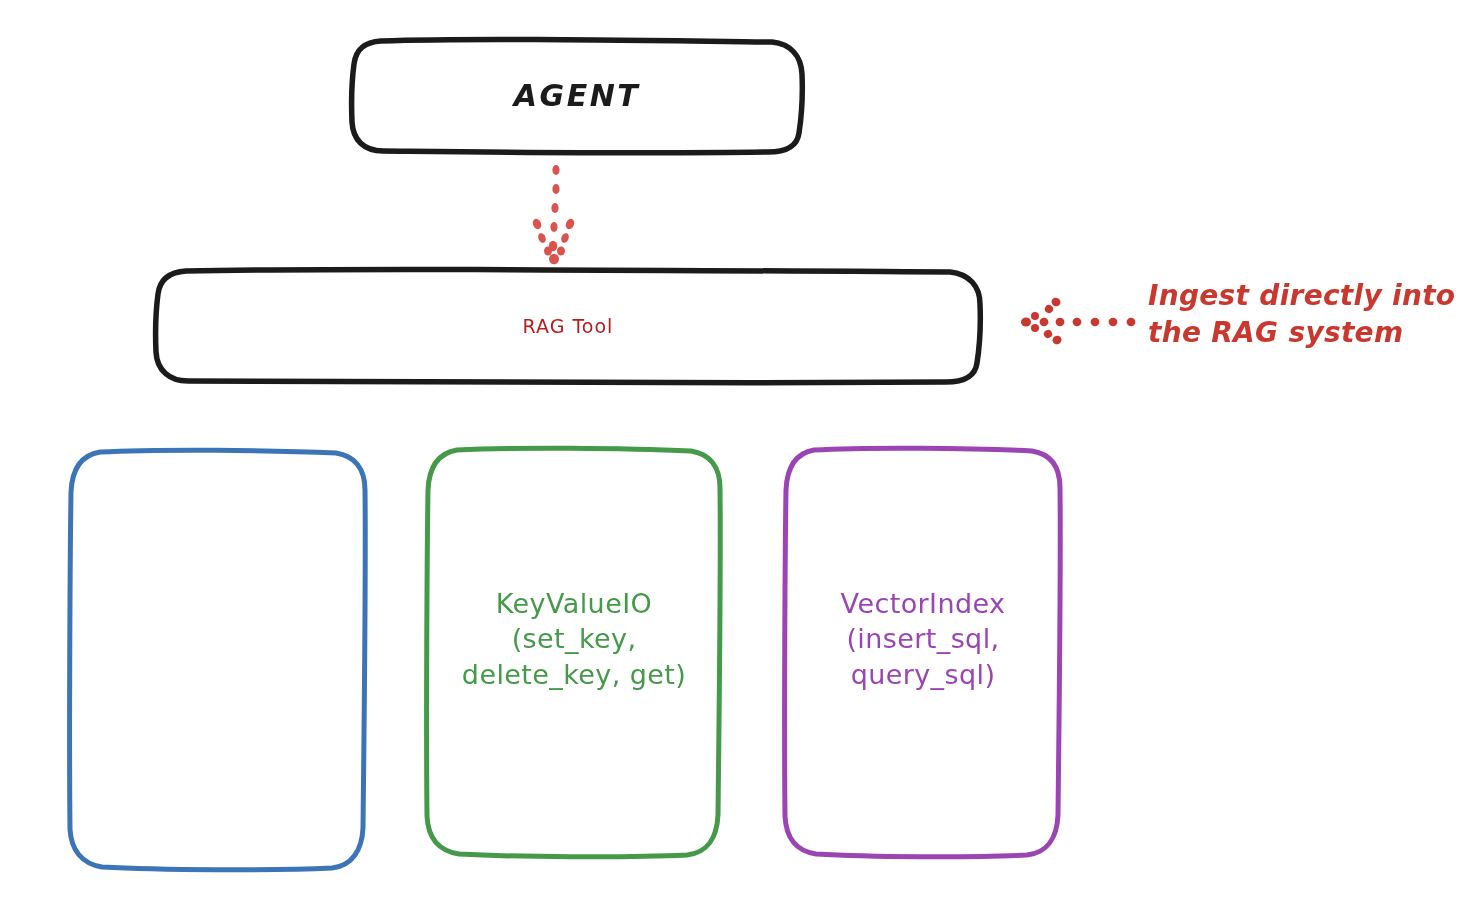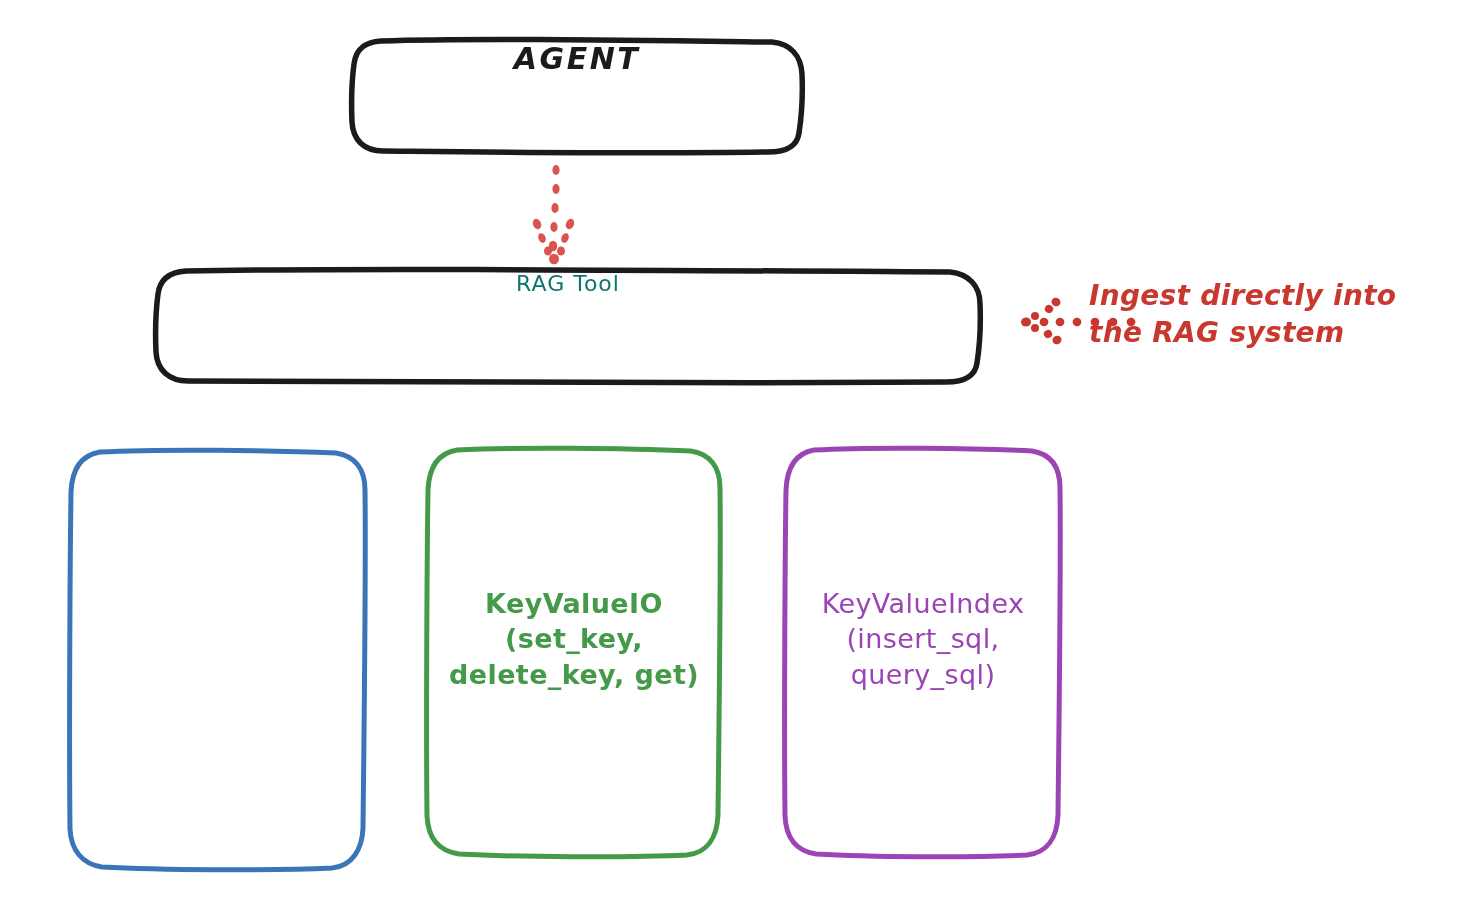--- a/index.html
+++ b/index.html
@@ -19,21 +19,21 @@
     position: absolute;
     left: 0;
     top: 0;
     width: 1484px;
     height: 910px;
     pointer-events: none;
   }
   .node-label {
     position: absolute;
     display: flex;
-    align-items: flex-start;
+    align-items: center;
     justify-content: center;
     text-align: center;
     line-height: 1.28;
     white-space: pre-line;
     letter-spacing: 0.6px;
   }
 
   
   #agent-box {
     left: 352px;
@@ -51,23 +51,23 @@
   }
 
   
   #rag-box {
     left: 156px;
     top: 270px;
     width: 824px;
     height: 112px;
   }
   #rag-label {
-    font-size: 22px;
+    font-size: 19px;
     font-weight: 500;
-    color: #0f766e;
+    color: #b91c1c;
     letter-spacing: 1px;
   }
 
   
   .provider-text {
     position: absolute;
     text-align: center;
     white-space: pre-line;
     font-size: 27px;
     line-height: 1.32;
@@ -77,37 +77,36 @@
     left: 70px;
     top: 534px;
     width: 296px;
     color: #3b75b8;
   }
   #kv-text {
     left: 428px;
     top: 550px;
     width: 292px;
     color: #449a48;
-    font-weight: bold;
   }
   #rel-text {
     left: 785px;
     top: 550px;
     width: 276px;
     color: #9b45b5;
   }
   .provider-index {
     display: block;
     margin-top: 1.35em;
   }
 
   
   #ingest-note {
     position: absolute;
-    left: 1089px;
+    left: 1148px;
     top: 278px;
     width: 320px;
     color: #c9382f;
     font-size: 28px;
     line-height: 1.32;
     font-weight: 600;
     font-style: italic;
     white-space: pre-line;
     letter-spacing: 0.3px;
   }
@@ -225,21 +224,21 @@
   <div class="provider-text" id="vector-text">
   </div>
 
   <div class="provider-text" id="kv-text">
     <span>KeyValueIO
 (set_key,
 delete_key, get)</span>
   </div>
 
   <div class="provider-text" id="rel-text">
-    <span>KeyValueIndex
+    <span>VectorIndex
 (insert_sql,
 query_sql)</span>
   </div>
 
   <div id="ingest-note">Ingest directly into
 the RAG system</div>
 
 </div>
 
 </body></html>

